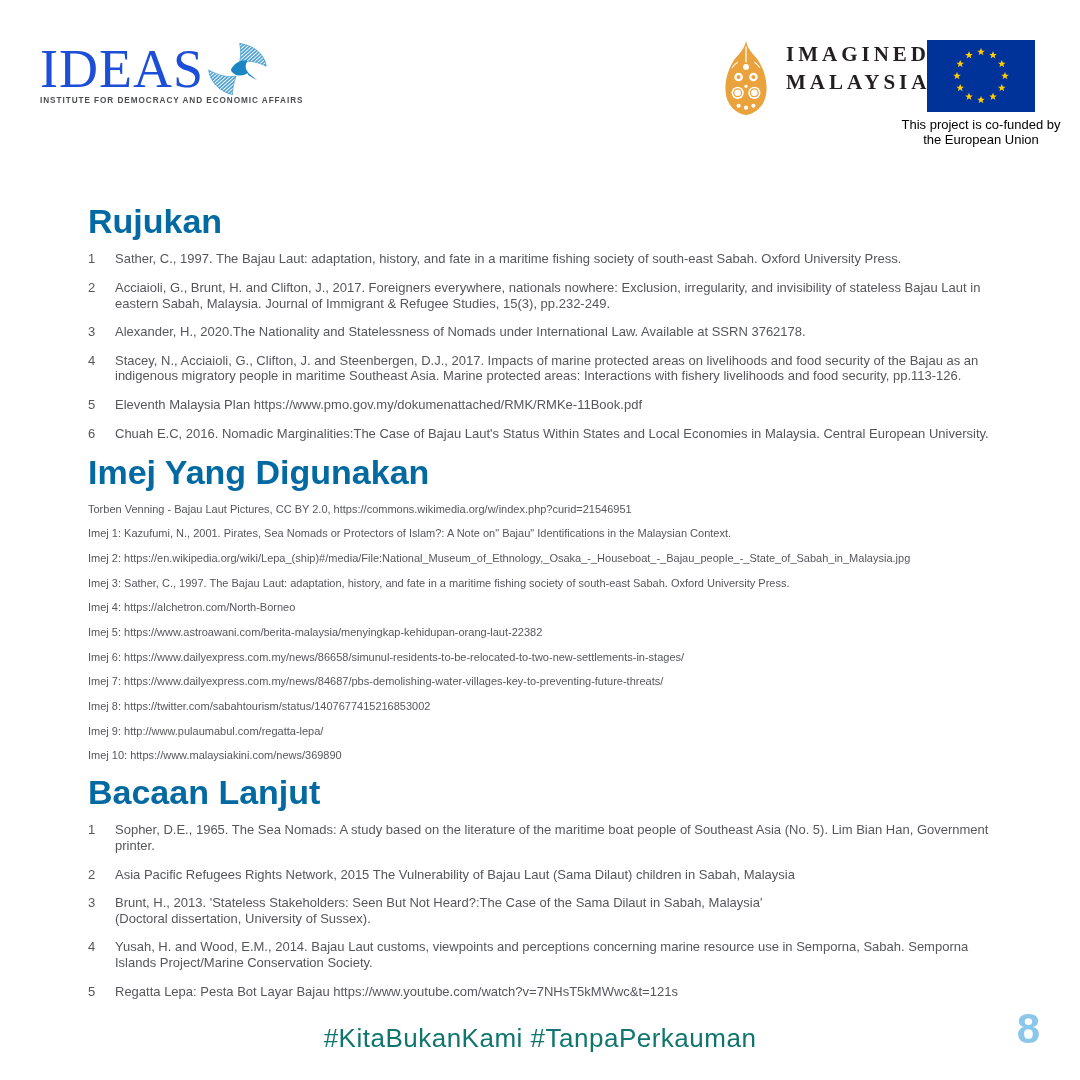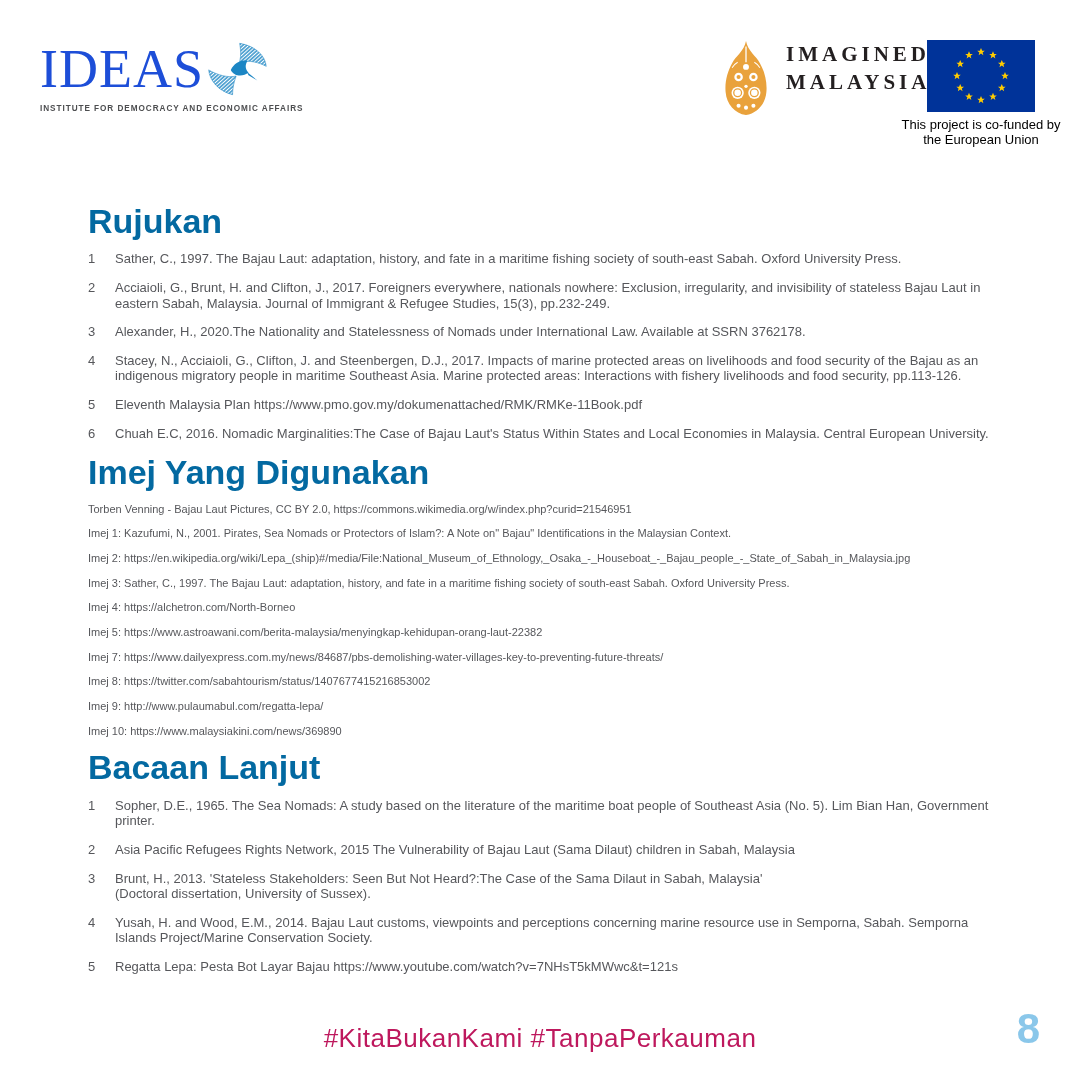--- a/index.html
+++ b/index.html
@@ -14,21 +14,21 @@
   }
 
   
   .ideas-logo { position:absolute; left:40px; top:42px; width:240px; }
   .ideas-wordmark {
     font-family:"Liberation Serif", serif;
     font-size:54px; line-height:1; color:#1d4ed8; letter-spacing:1px;
   }
   .ideas-bird { position:absolute; left:166px; top:-2px; }
   .ideas-tagline {
-    margin-top:8px;
+    margin-top:0;
     font-size:8.2px; font-weight:700; letter-spacing:0.95px;
     color:#4d4e50; white-space:nowrap;
   }
 
   .im-block { position:absolute; left:718px; top:40px; display:flex; align-items:flex-start; }
   .im-emblem { width:56px; height:76px; }
   .im-text {
     margin-left:12px;
     font-family:"Liberation Serif", serif;
     font-size:21px; font-weight:600; letter-spacing:4px;
@@ -55,21 +55,21 @@
   .ref-item { display:flex; margin-bottom:13px; font-size:13px; line-height:1.2; }
   .ref-num  { width:27px; flex:0 0 27px; color:#56575b; }
   .ref-text { flex:1; white-space:pre-line; }
 
   .img-line { font-size:11px; line-height:1.2; margin-bottom:11.5px; white-space:nowrap; }
 
   
   .footer-hashtags {
     position:absolute; left:0; top:1023px; width:1080px;
     text-align:center;
-    font-size:26px; color:#be185d; letter-spacing:0.5px;
+    font-size:26px; color:#0f766e; letter-spacing:0.5px;
   }
   .page-number {
     position:absolute; right:40px; top:1008px;
     font-size:42px; font-weight:700; color:#8ac7ea; line-height:1;
   }
 </style>
 </head>
 <body>
 
 <div class="ideas-logo">
@@ -179,20 +179,21 @@
 
   <div class="section">
     <div class="section-title">Imej Yang Digunakan</div>
 
     <div class="img-line">Torben Venning - Bajau Laut Pictures, CC BY 2.0, https://commons.wikimedia.org/w/index.php?curid=21546951</div>
     <div class="img-line">Imej 1: Kazufumi, N., 2001. Pirates, Sea Nomads or Protectors of Islam?: A Note on" Bajau" Identifications in the Malaysian Context.</div>
     <div class="img-line">Imej 2: https://en.wikipedia.org/wiki/Lepa_(ship)#/media/File:National_Museum_of_Ethnology,_Osaka_-_Houseboat_-_Bajau_people_-_State_of_Sabah_in_Malaysia.jpg</div>
     <div class="img-line">Imej 3: Sather, C., 1997. The Bajau Laut: adaptation, history, and fate in a maritime fishing society of south-east Sabah. Oxford University Press.</div>
     <div class="img-line">Imej 4: https://alchetron.com/North-Borneo</div>
     <div class="img-line">Imej 5: https://www.astroawani.com/berita-malaysia/menyingkap-kehidupan-orang-laut-22382</div>
+    <div class="img-line">Imej 6: https://www.dailyexpress.com.my/news/86658/simunul-residents-to-be-relocated-to-two-new-settlements-in-stages/</div>
     <div class="img-line">Imej 7: https://www.dailyexpress.com.my/news/84687/pbs-demolishing-water-villages-key-to-preventing-future-threats/</div>
     <div class="img-line">Imej 8: https://twitter.com/sabahtourism/status/1407677415216853002</div>
     <div class="img-line">Imej 9: http://www.pulaumabul.com/regatta-lepa/</div>
     <div class="img-line">Imej 10: https://www.malaysiakini.com/news/369890</div>
   </div>
 
   <div class="section">
     <div class="section-title">Bacaan Lanjut</div>
 
     <div class="ref-item">

